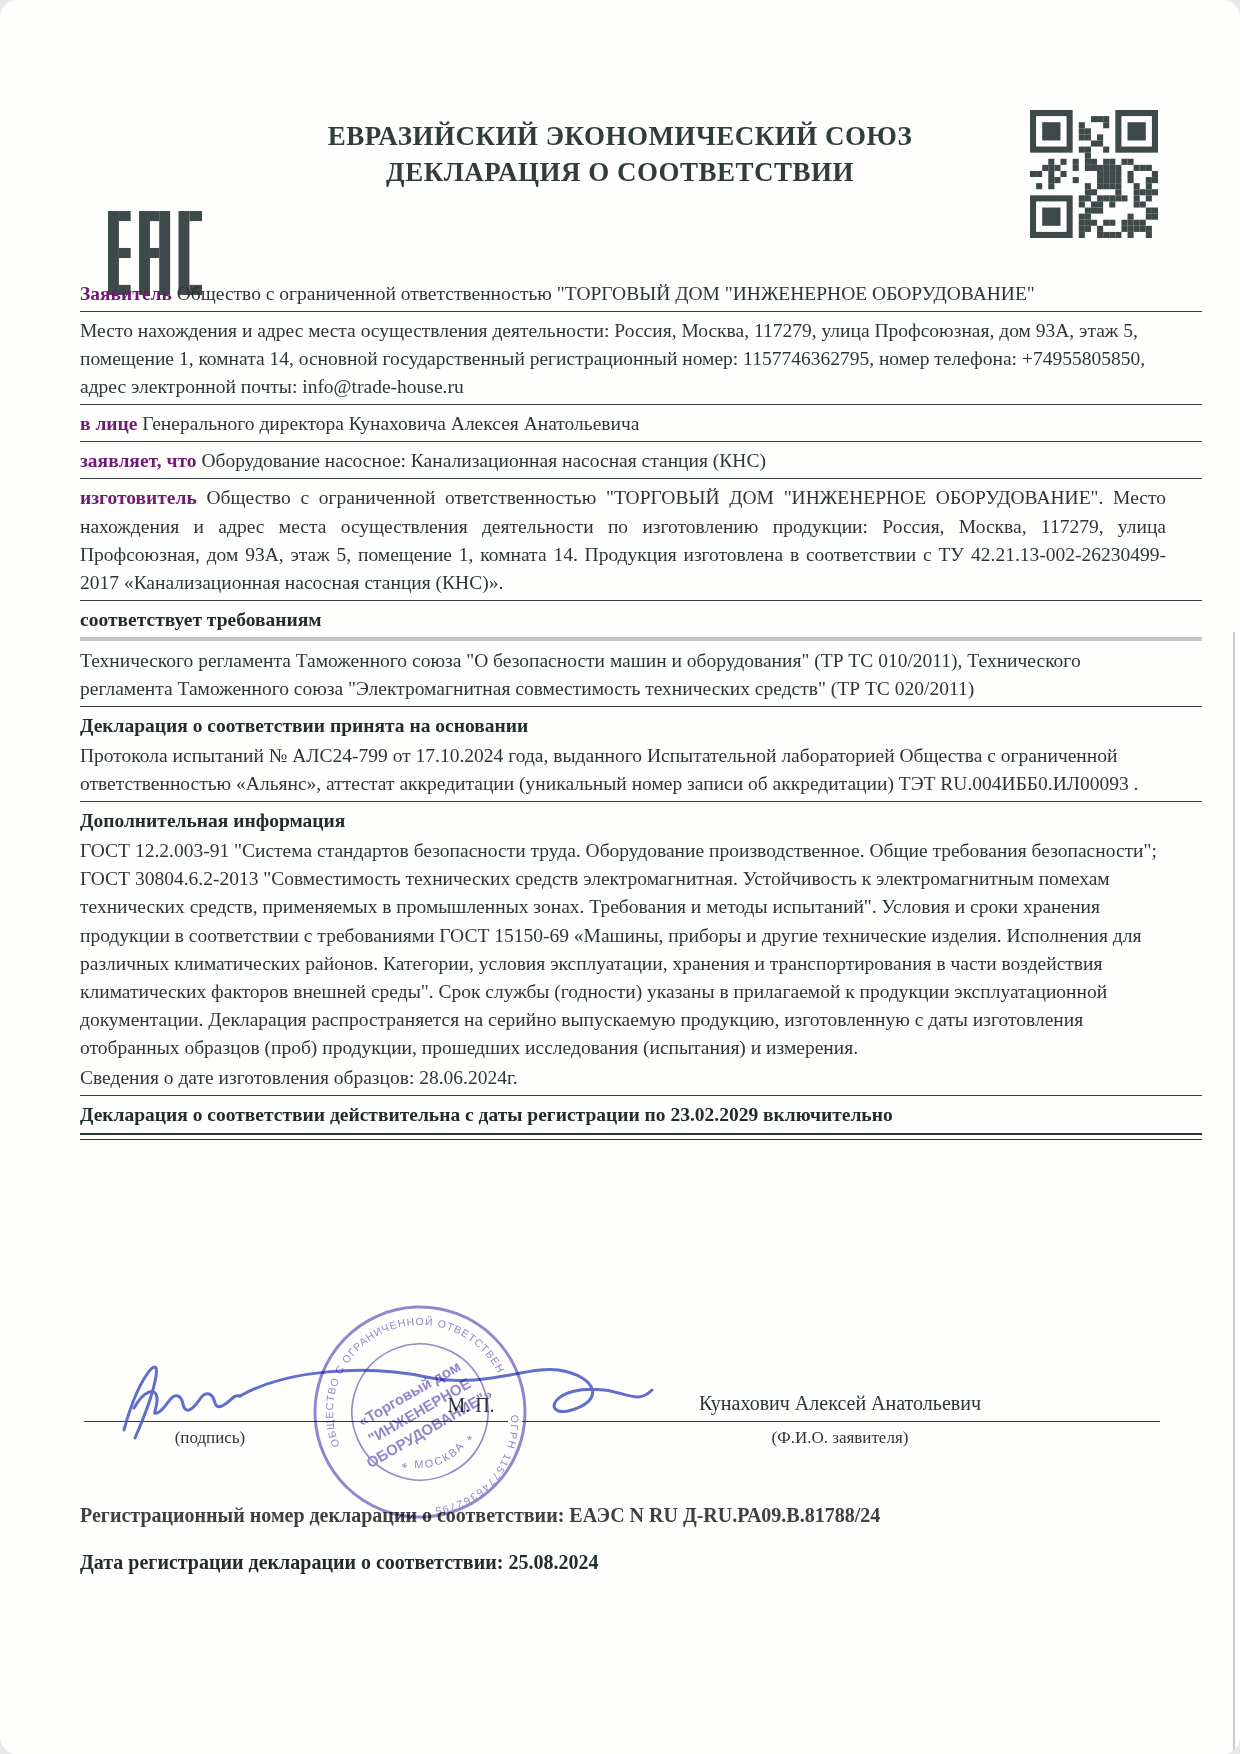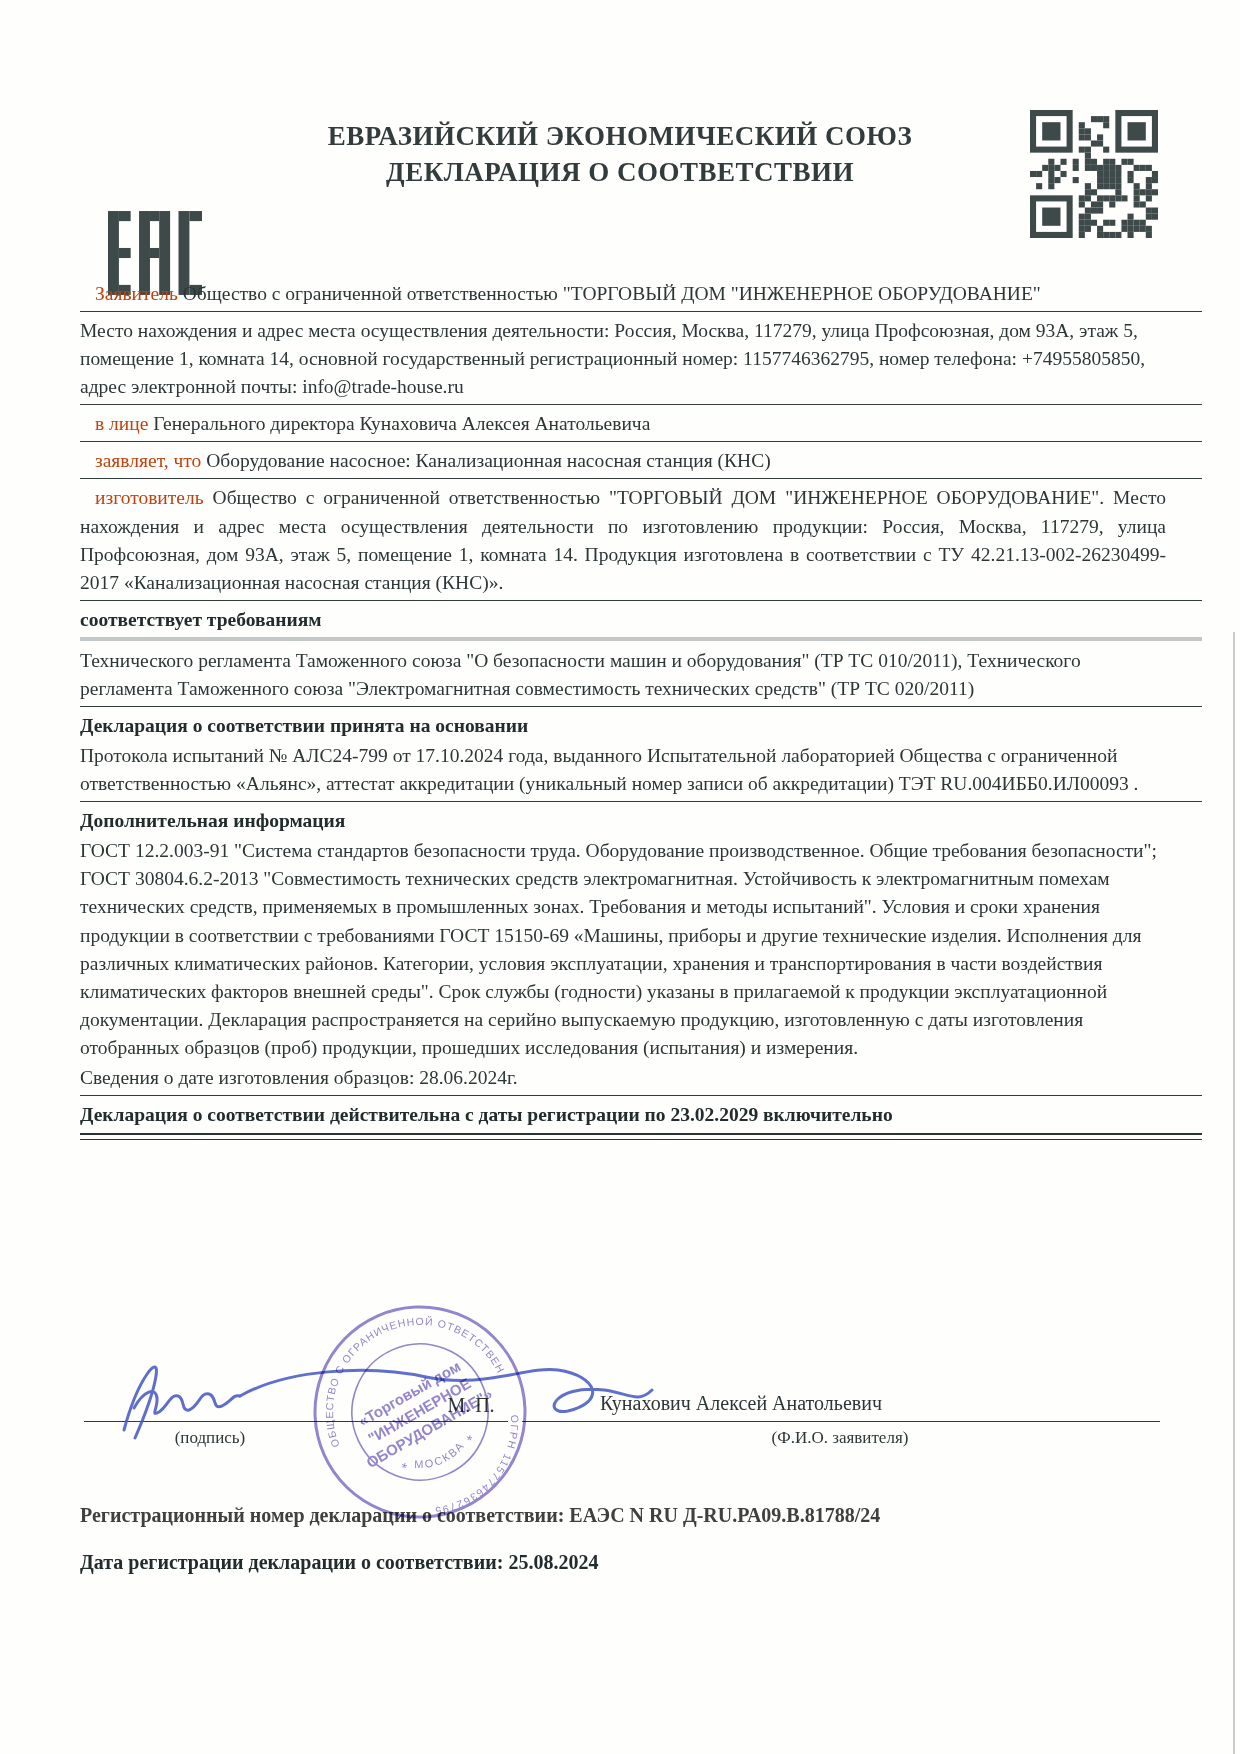--- a/index.html
+++ b/index.html
@@ -4,47 +4,48 @@
 <style>
   html,body{margin:0;padding:0;background:#e8e8e8;}
   .page{
     position:relative;
     width:1240px;height:1754px;
     background:#fefefd;
     margin:0 auto;
     font-family:"Liberation Serif","DejaVu Serif",serif;
     color:#2c3637;
     overflow:hidden;
+    border-radius:17px;
   }
   
   .eac-logo{position:absolute;left:108px;top:204px;width:94px;height:98px;}
   .doc-title{
     position:absolute;left:160px;top:118px;width:920px;
     text-align:center;font-weight:bold;color:#333c3d;
     font-size:27px;line-height:1.35;letter-spacing:.5px;
   }
   .qr{position:absolute;left:1030px;top:106px;width:128px;height:136px;}
   
   .body{
     position:absolute;left:80px;top:280px;width:1086px;
     font-size:19.5px;line-height:1.44;
   }
   .sec{margin:0 0 2px 0;}
   .sec.just{text-align:justify;}
-  .lbl{font-weight:normal;color:#c2410c;margin-left:15px;}
+  .lbl{font-weight:bold;color:#701a75;}
   .rule{border:none;border-top:1.7px solid #333b3b;height:0;margin:3px -36px 5px 0;}
   .rule-gray{height:4px;background:#c3c7c7;margin:3px -36px 6px 0;}
   .rule-double{border-top:2.4px solid #2c3434;border-bottom:1.7px solid #2c3434;height:4px;margin:4px -36px 0 0;}
   .hdr{font-weight:bold;color:#222c2d;margin:1px 0 2px 0;}
   
   .signature{position:absolute;left:104px;top:1350px;width:560px;height:96px;z-index:2;}
   .sig-line{position:absolute;left:84px;top:1421px;width:424px;border-top:1.5px solid #333b3b;}
   .fio-line{position:absolute;left:522px;top:1421px;width:638px;border-top:1.5px solid #333b3b;}
   .mp{position:absolute;left:416px;top:1394px;width:110px;text-align:center;font-size:20px;z-index:1;}
-  .signer-name{position:absolute;left:600px;top:1392px;width:480px;text-align:left;font-size:20px;}
+  .signer-name{position:absolute;left:600px;top:1392px;width:480px;text-align:center;font-size:20px;}
   .cap-sign{position:absolute;left:110px;top:1428px;width:200px;text-align:center;font-size:17px;}
   .cap-fio{position:absolute;left:680px;top:1428px;width:320px;text-align:center;font-size:17px;}
   .stamp{
     position:absolute;left:306px;top:1298px;width:228px;height:228px;
     transform:rotate(-24deg);opacity:.8;mix-blend-mode:multiply;z-index:3;
   }
   
   .reg-number{position:absolute;left:80px;top:1504px;width:1086px;font-weight:bold;font-size:20px;color:#404040;}
   .reg-date{position:absolute;left:80px;top:1551px;width:1086px;font-weight:bold;font-size:20px;color:#222c2d;}
   .scan-edge{position:absolute;left:1233px;top:632px;width:2px;height:1122px;background:#c8cccc;}

